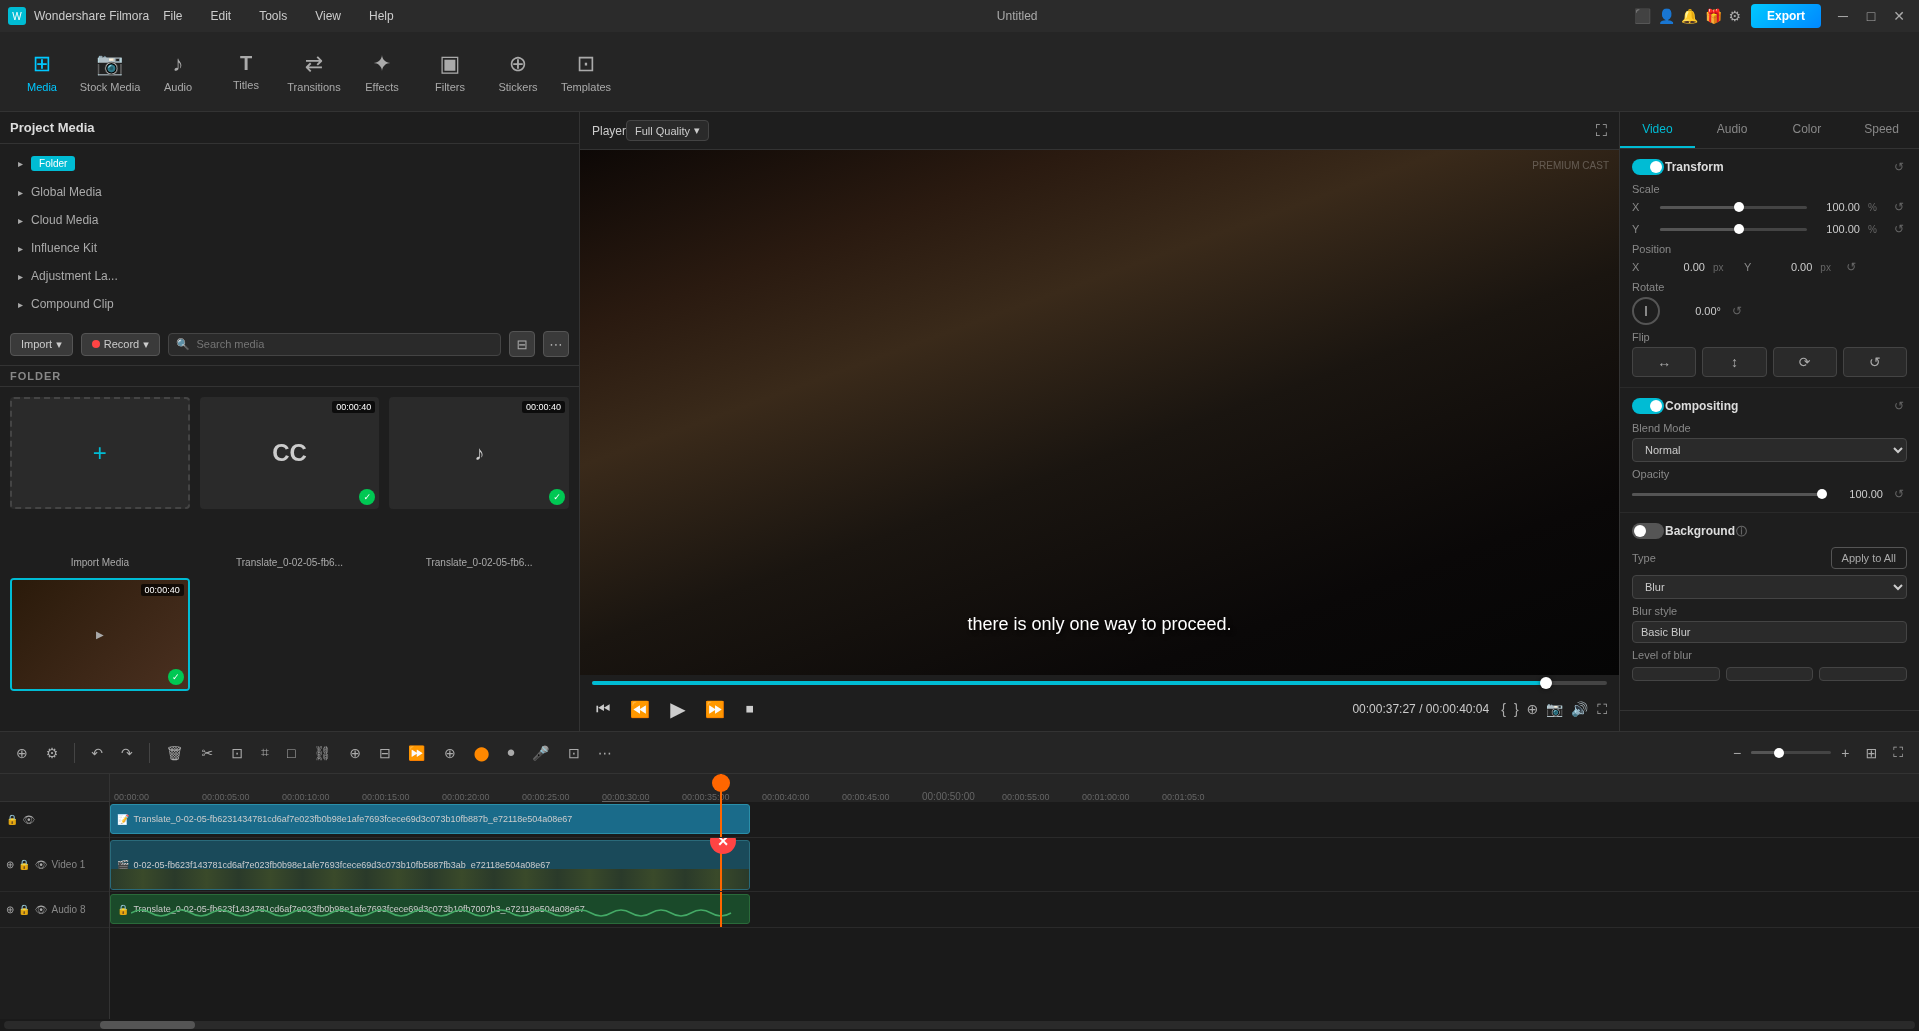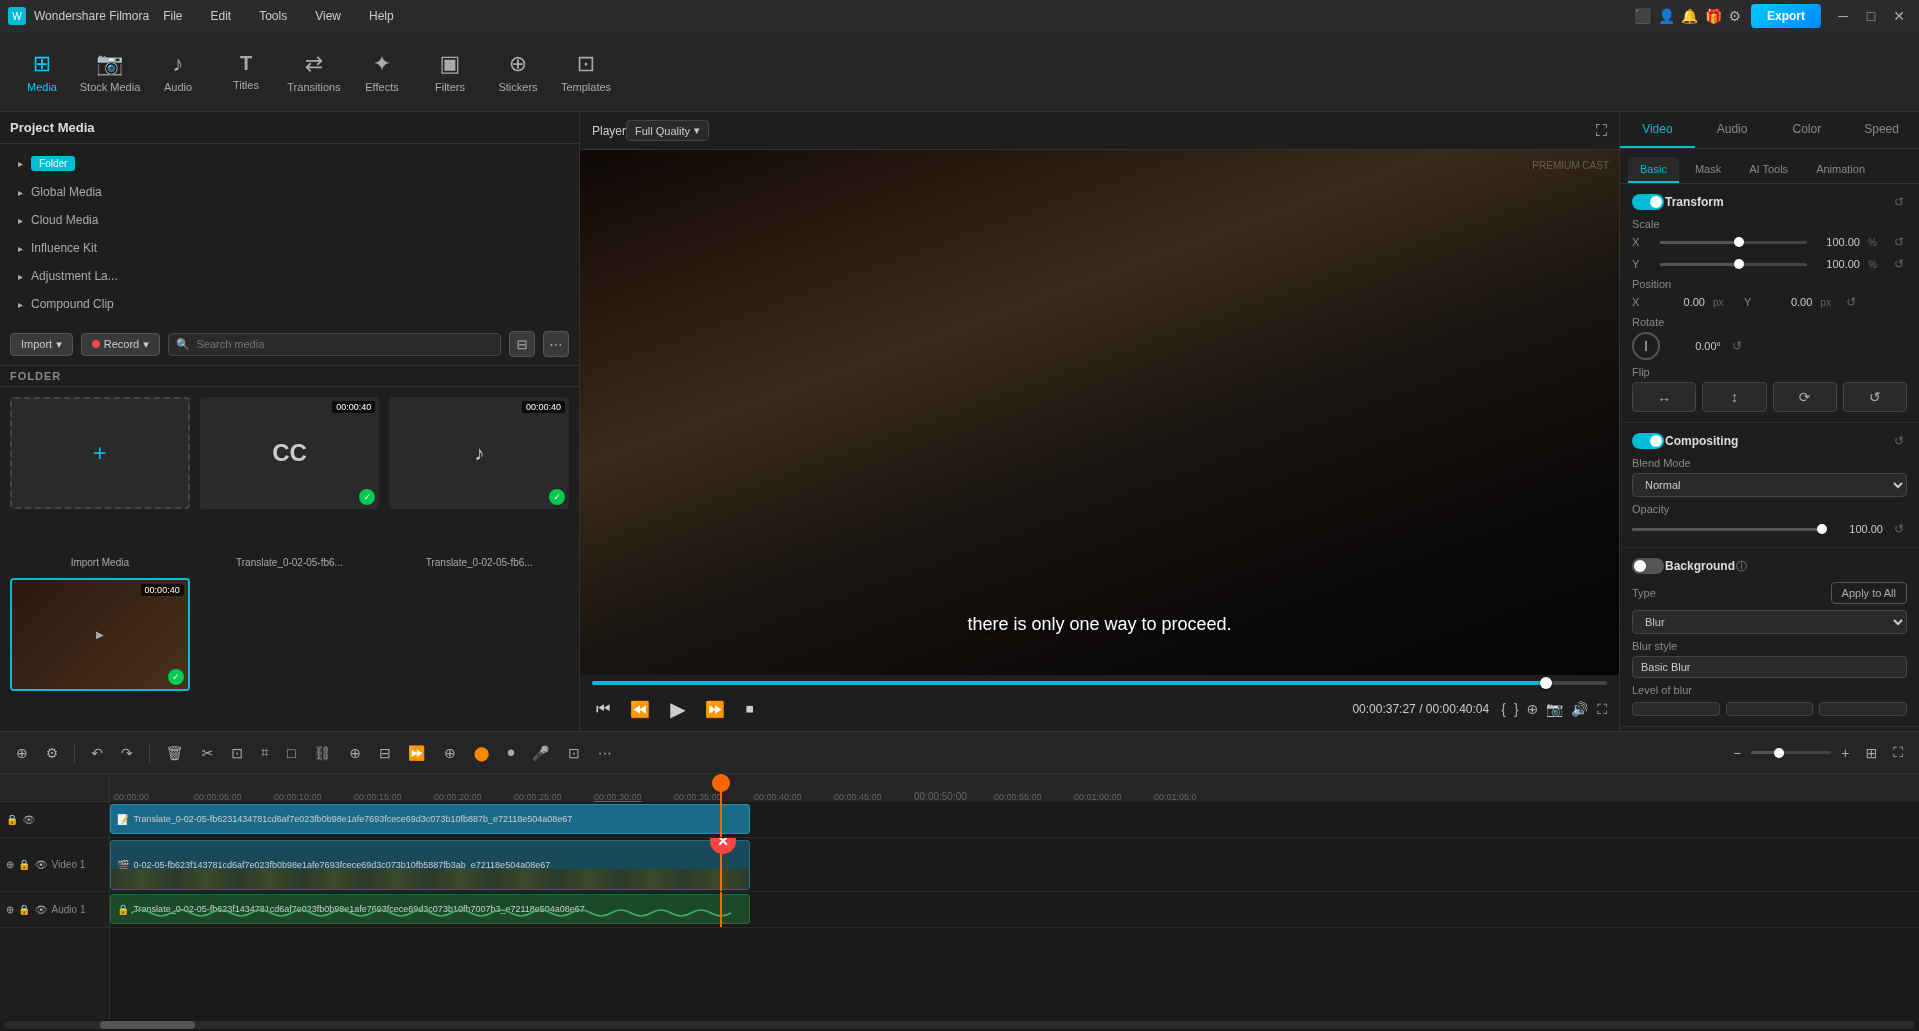--- a/index.html
+++ b/index.html
@@ -135,20 +135,21 @@
     <div class="app-icon">W</div>
     <span class="app-name">Wondershare Filmora</span>
     <div class="menu-items">
       <span>File</span>
       <span>Edit</span>
       <span>Tools</span>
       <span>View</span>
       <span>Help</span>
     </div>
   </div>
+  <div class="title">Untitled</div>
   <div style="display:flex;align-items:center;gap:10px;">
     <div style="display:flex;gap:6px;align-items:center;">
       <span style="font-size:14px;color:#aaa;">⬛</span>
       <span style="font-size:14px;color:#aaa;">👤</span>
       <span style="font-size:14px;color:#aaa;">🔔</span>
       <span style="font-size:14px;color:#aaa;">🎁</span>
       <span style="font-size:14px;color:#aaa;">⚙</span>
     </div>
     <button class="export-btn">Export</button>
     <div class="window-controls">
@@ -344,26 +345,20 @@
       </div>
     </div>
   </div>
 
   <div id="right-panel">
     <div id="right-tabs">
       <div class="right-tab active">Video</div>
       <div class="right-tab">Audio</div>
       <div class="right-tab">Color</div>
       <div class="right-tab">Speed</div>
-    </div>
-    <div id="right-sub-tabs">
-      <div class="sub-tab active">Basic</div>
-      <div class="sub-tab">Mask</div>
-      <div class="sub-tab">AI Tools</div>
-      <div class="sub-tab">Animation</div>
     </div>
 
     <div class="prop-section">
       <div class="prop-section-header">
         <span class="prop-section-title">
           <div class="toggle-btn"></div>
           <span>Transform</span>
         </span>
         <span class="reset-btn">↺</span>
       </div>
@@ -538,30 +533,30 @@
         <button style="background:transparent;border:none;color:#aaa;cursor:pointer;font-size:10px;">⊕</button>
         <button style="background:transparent;border:none;color:#aaa;cursor:pointer;font-size:10px;">🔒</button>
         <button style="background:transparent;border:none;color:#aaa;cursor:pointer;font-size:10px;">👁</button>
         <span style="font-size:10px;color:#888;">Video 1</span>
       </div>
 
       <div class="track-header" style="height:36px;">
         <button style="background:transparent;border:none;color:#aaa;cursor:pointer;font-size:10px;">⊕</button>
         <button style="background:transparent;border:none;color:#aaa;cursor:pointer;font-size:10px;">🔒</button>
         <button style="background:transparent;border:none;color:#aaa;cursor:pointer;font-size:10px;">👁</button>
-        <span style="font-size:10px;color:#888;">Audio 1</span>
+        <span style="font-size:10px;color:#888;">Audio 8</span>
       </div>
     </div>
 
     <div id="timeline-tracks">
 
       <div class="timeline-ruler">
         <div style="display:flex;height:100%;align-items:flex-end;padding:0 4px;overflow:hidden;">
           <span style="font-size:9px;color:#666;min-width:80px;">00:00:00</span>
-          <span style="font-size:9px;color:#666;min-width:80px;">00:00:05:00</span>
+          <span style="font-size:9px;color:#666;min-width:80px;margin-left:8px;">00:00:05:00</span>
           <span style="font-size:9px;color:#666;min-width:80px;">00:00:10:00</span>
           <span style="font-size:9px;color:#666;min-width:80px;">00:00:15:00</span>
           <span style="font-size:9px;color:#666;min-width:80px;">00:00:20:00</span>
           <span style="font-size:9px;color:#666;min-width:80px;">00:00:25:00</span>
           <span style="font-size:9px;color:#666;min-width:80px;text-decoration:underline;">00:00:30:00</span>
           <span style="font-size:9px;color:#666;min-width:80px;">00:00:35:00</span>
           <span style="font-size:9px;color:#666;min-width:80px;">00:00:40:00</span>
           <span style="font-size:9px;color:#666;min-width:80px;">00:00:45:00</span>
           <span style="font-size:10px;color:#666;min-width:80px;">00:00:50:00</span>
           <span style="font-size:9px;color:#666;min-width:80px;">00:00:55:00</span>

